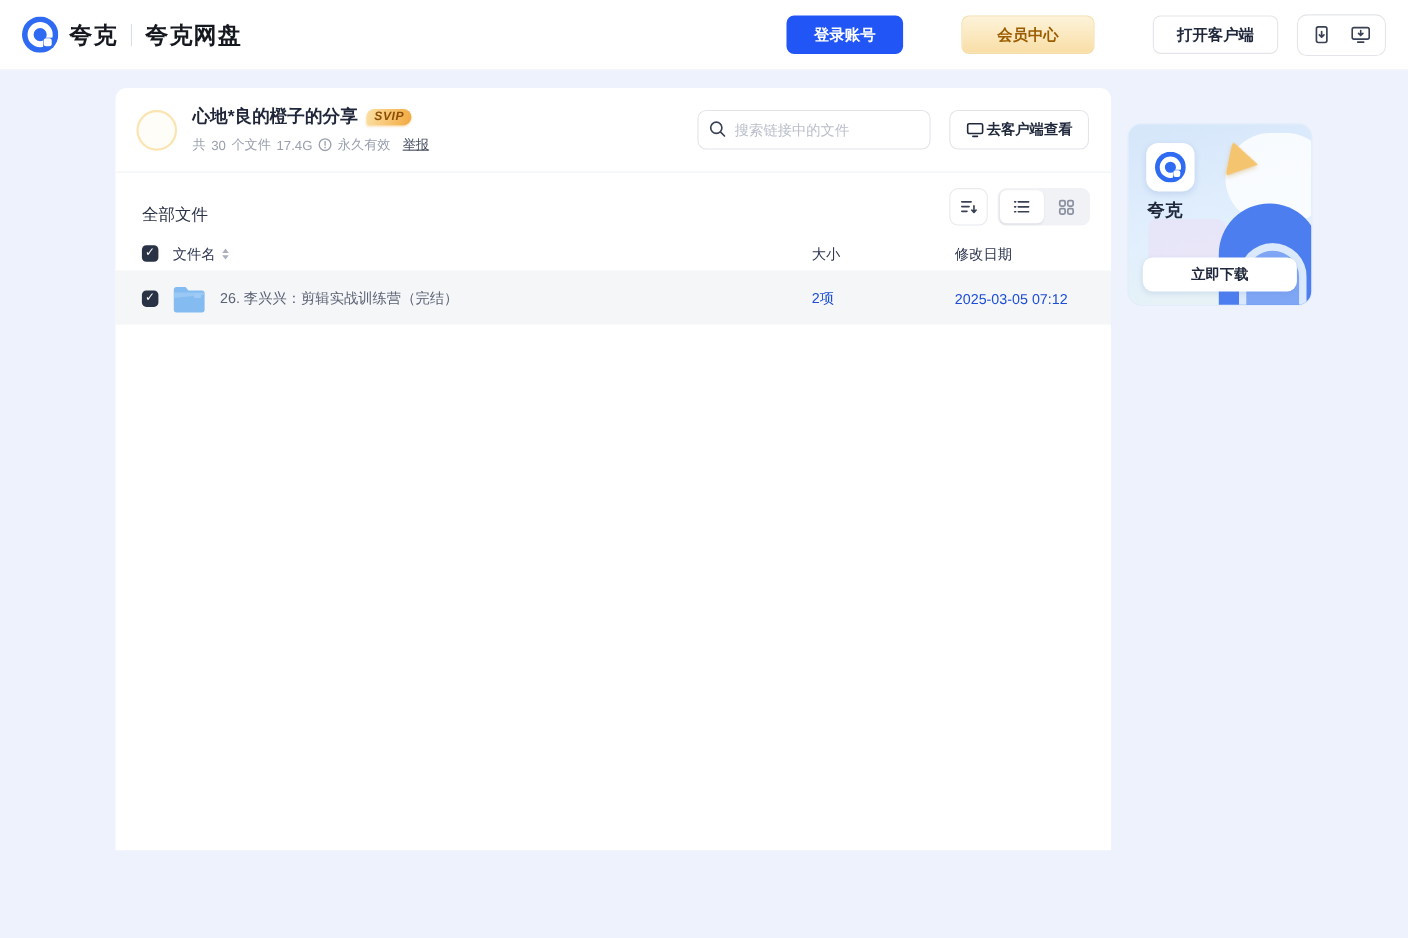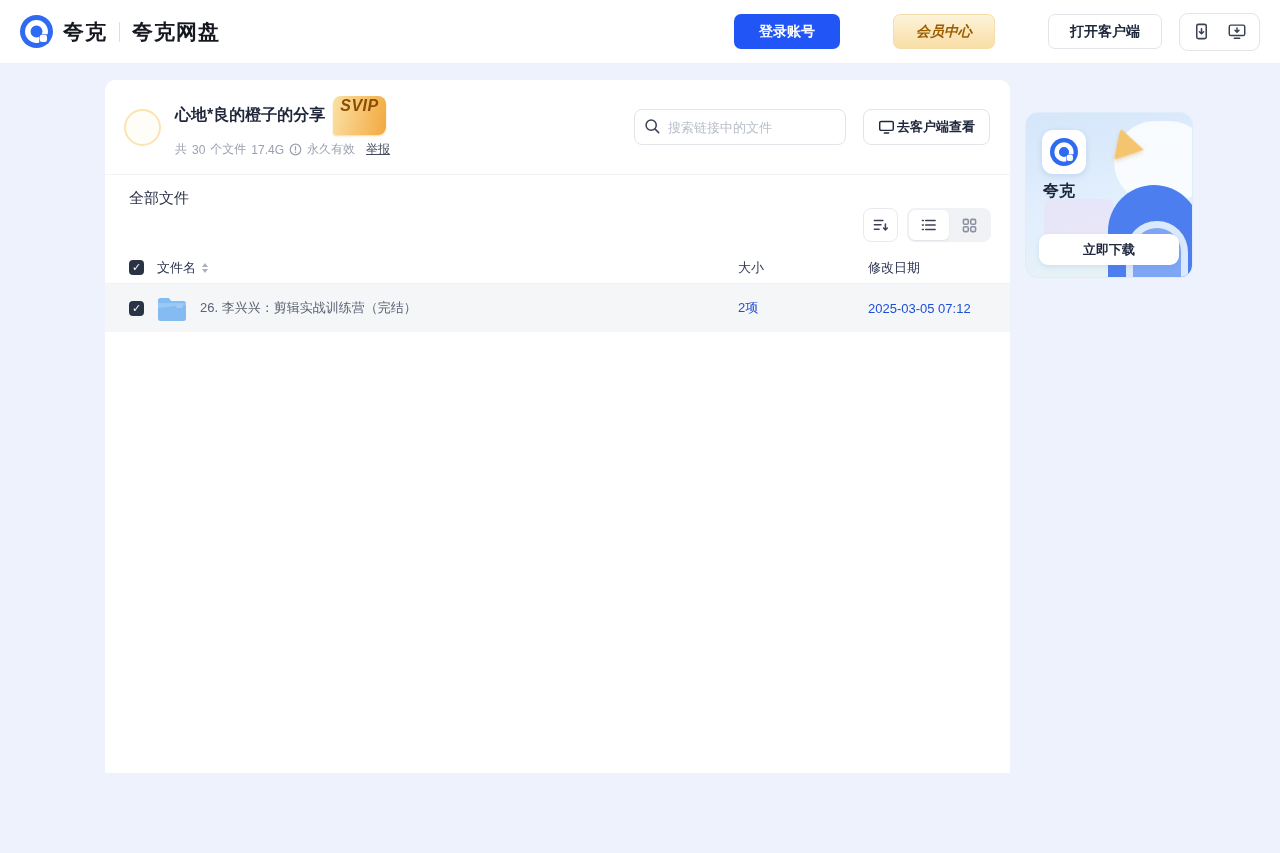--- a/index.html
+++ b/index.html
@@ -10,50 +10,50 @@
   .topbar { position:absolute; top:0; left:0; width:1280px; height:64px; background:#fff;
             border-bottom:1px solid #eef1f6; display:flex; align-items:center; padding:0 20px; z-index:5; }
   .brand { display:flex; align-items:center; gap:10px; }
   .brand svg { display:block; }
   .brand-name { font-size:21px; font-weight:bold; color:#15181f; letter-spacing:1px; }
   .brand-div { width:1px; height:20px; background:#d9dde4; margin:0 2px; }
   .topbar-right { margin-left:auto; display:flex; align-items:center; gap:17px; }
   .btn { display:flex; align-items:center; justify-content:center; height:35px; border-radius:7px;
          font-size:14px; font-weight:bold; cursor:pointer;margin-left:36px; }
   .btn-login { width:106px; background:#2155f5; color:#fff; }
-  .btn-vip { width:102px; background:linear-gradient(180deg,#fdf3da,#f9dea6); border:1px solid #f4ddab; color:#9c5d00;font-style:italic; }
+  .btn-vip { width:121px; background:linear-gradient(180deg,#fdf3da,#f9dea6); border:1px solid #f4ddab; color:#9c5d00; }
   .btn-client { width:114px; background:#fff; border:1px solid #e3e5ea; color:#20283c; }
   .icon-group { height:38px; border:1px solid #e3e5ea; border-radius:9px; display:flex; align-items:center;
                 padding:0 12px; gap:16px; background:#fff; }
   .icon-group svg { display:block; }
 
   
   .panel { position:absolute; left:105px; top:80px; width:905px; height:693px; background:#fff;
            border-radius:10px 10px 0 0; }
   .share-header { display:flex; align-items:center; padding:16px 20px 16px 19px; border-bottom:1px solid #f1f3f6; }
   .avatar { width:37px; height:37px; border-radius:50%; border:2px solid #fbe4b2; background:#fffdf8; flex:none; }
   .share-info { margin-left:14px; }
   .share-title-row { display:flex; align-items:center; gap:8px; }
   .share-title { font-size:16px; font-weight:bold; color:#1f2639; }
-  .svip-badge { display:inline-block; padding:1px 7px 20px; border-radius:8px 8px 8px 3px;
-                background:linear-gradient(100deg,#fbe0a4,#f2a93f); color:#8a4d04; font-size:16px;
+  .svip-badge { display:inline-block; padding:1px 7px 2px; border-radius:8px 8px 8px 3px;
+                background:linear-gradient(100deg,#fbe0a4,#f2a93f); color:#8a4d04; font-size:11px;
                 font-weight:bold; font-style:italic; letter-spacing:.5px; box-shadow:0 1px 2px rgba(235,170,60,.45); }
   .share-meta { margin-top:6px; display:flex; align-items:center; gap:5px; font-size:12px; color:#9aa0ae; }
   .share-meta .report { color:#434a5e; text-decoration:underline; margin-left:6px; cursor:pointer; }
   .share-actions { margin-left:auto; display:flex; align-items:flex-end; gap:17px;border-radius:17px; }
   .search-box { position:relative; width:212px; }
   .search-box input { width:212px; height:36px; border:1px solid #e2e4ea; border-radius:8px;
                       padding:0 10px 0 33px; font-size:13px; color:#333; outline:none;
                       font-family:"Liberation Sans","DejaVu Sans",sans-serif; }
   .search-box input::placeholder { color:#b9bec9; }
   .search-box svg { position:absolute; left:10px; top:9px; }
   .btn-view-client { height:36px; padding:0 14px; background:#fff; border:1px solid #e2e4ea; border-radius:8px;
                      display:flex; align-items:center; gap:2px; font-size:13px; font-weight:bold; color:#20283c; cursor:pointer; }
 
-  .section-row { display:flex; align-items:flex-start; padding:14px 19px 10px 24px;flex-direction:column; }
+  .section-row { display:flex; align-items:flex-end; padding:14px 19px 10px 24px; }
   .section-title { font-size:15px; color:#2a3146; }
   .view-tools { margin-left:auto; display:flex; align-items:center; gap:9px; }
   .sort-btn { width:35px; height:34px; border:1px solid #e8eaef; border-radius:8px; background:#fff;
               display:flex; align-items:center; justify-content:center; cursor:pointer; }
   .seg { display:flex; background:#f1f2f5; border-radius:8px; padding:2px; }
   .seg-item { width:40px; height:30px; display:flex; align-items:center; justify-content:center;
               border-radius:6px; cursor:pointer; }
   .seg-item.active { background:#fff; box-shadow:0 1px 2px rgba(40,50,80,.08); }
 
   .thead { display:flex; align-items:center; height:32px; padding:0 24px; border-bottom:1px solid #f0f2f5;

